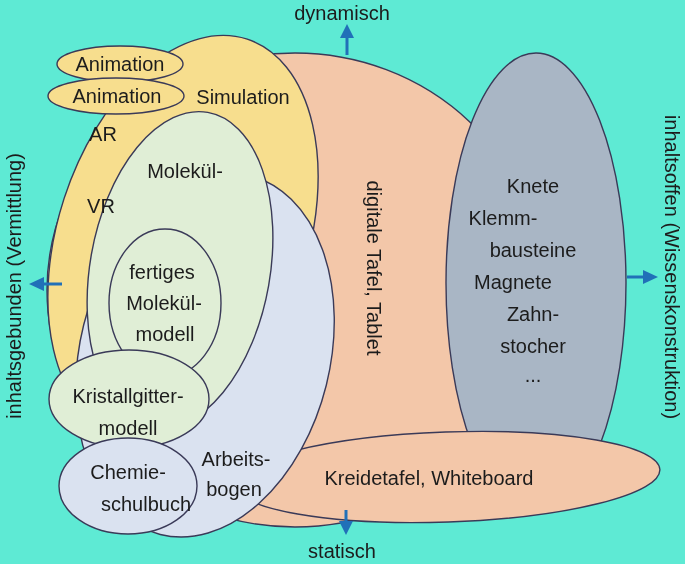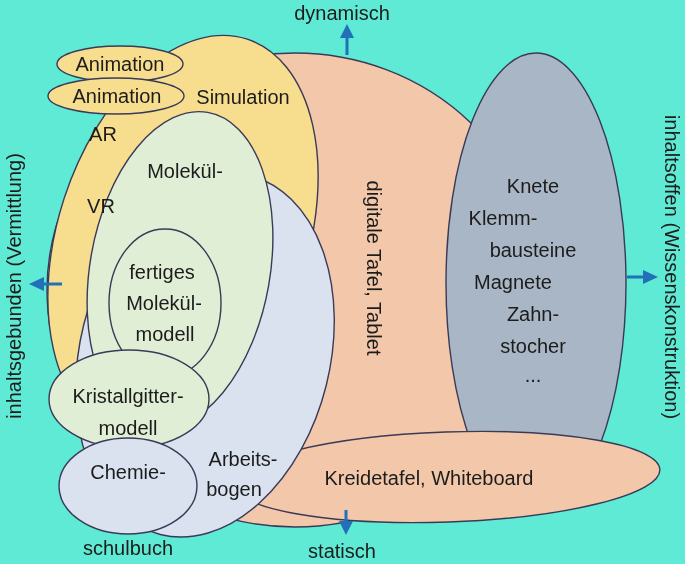--- a/index.html
+++ b/index.html
@@ -76,23 +76,23 @@
   <div class="lbl" style="left:185px;top:171px;">Molekül-</div>
 
   <div class="lbl" style="left:162px;top:272px;">fertiges</div>
   <div class="lbl" style="left:164px;top:303px;">Molekül-</div>
   <div class="lbl" style="left:165px;top:334px;">modell</div>
 
   <div class="lbl" style="left:128px;top:396px;">Kristallgitter-</div>
   <div class="lbl" style="left:128px;top:428px;">modell</div>
 
   <div class="lbl" style="left:128px;top:472px;">Chemie-</div>
-  <div class="lbl" style="left:128px;top:504px;margin-top:44px;">schulbuch</div>
+  <div class="lbl" style="left:146px;top:504px;">schulbuch</div>
 
-  <div class="lbl" style="left:236px;top:459px;margin-left:7px;">Arbeits-</div>
+  <div class="lbl" style="left:236px;top:459px;">Arbeits-</div>
   <div class="lbl" style="left:234px;top:489px;">bogen</div>
 
   <div class="lbl rot-cw" style="left:374px;top:268px;">digitale Tafel, Tablet</div>
 
   <div class="lbl" style="left:533px;top:186px;">Knete</div>
   <div class="lbl" style="left:503px;top:218px;">Klemm-</div>
   <div class="lbl" style="left:533px;top:250px;">bausteine</div>
   <div class="lbl" style="left:513px;top:282px;">Magnete</div>
   <div class="lbl" style="left:533px;top:314px;">Zahn-</div>
   <div class="lbl" style="left:533px;top:346px;">stocher</div>

